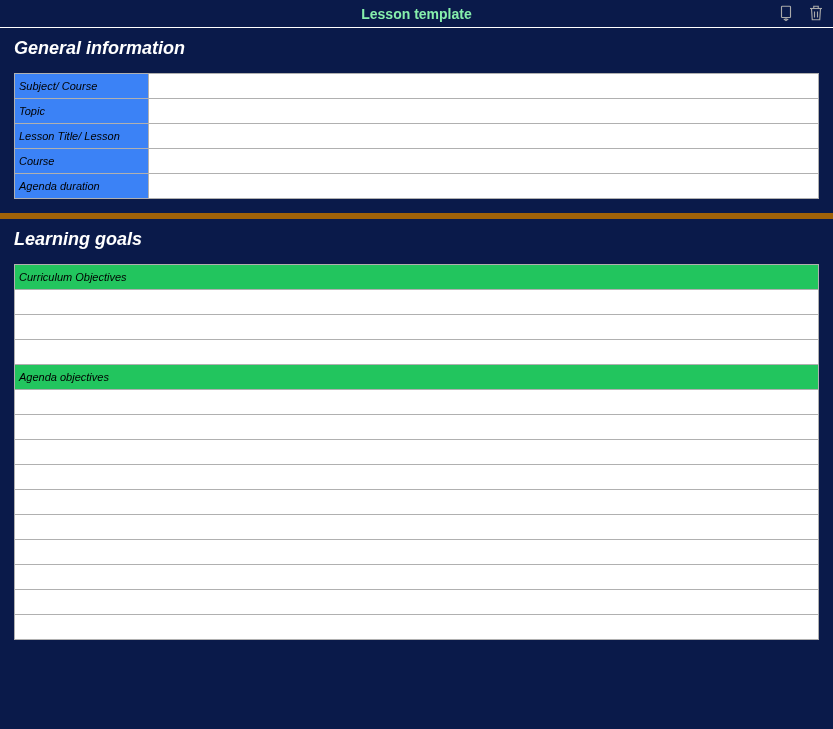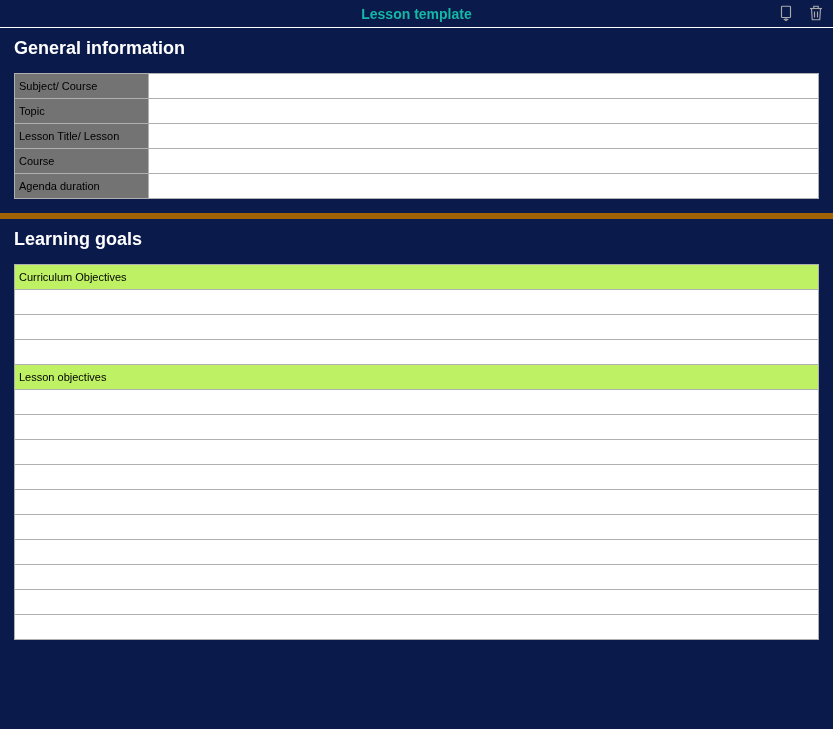--- a/index.html
+++ b/index.html
@@ -17,21 +17,21 @@
     .header-bar {
       background: #0a1a4a;
       height: 28px;
       display: flex;
       align-items: center;
       justify-content: center;
       position: relative;
       border-bottom: 1px solid #fff;
     }
     .header-title {
-      color: #14b8a6;
+      color: #86efac;
       font-size: 14px;
       font-weight: bold;
     }
     .header-icons {
       position: absolute;
       right: 8px;
       top: 4px;
       display: flex;
       gap: 12px;
       align-items: center;
@@ -39,20 +39,21 @@
     .icon {
       width: 18px;
       height: 18px;
       cursor: pointer;
       stroke: #aaa;
       fill: none;
       stroke-width: 1.5;
     }
     .content {
       padding: 0;
+      font-style: italic;
     }
     .section {
       padding: 10px 14px 14px 14px;
     }
     .section-divider {
       border-top: 6px solid #a16207;
     }
     .section-title {
       color: #fff;
       font-size: 18px;
@@ -65,42 +66,42 @@
       background: #fff;
     }
     table.info-table td {
       border: 1px solid #b0b0b0;
       height: 25px;
       font-size: 11px;
       padding: 0 4px;
       vertical-align: middle;
     }
     table.info-table td.label-cell {
-      background: #737373;
+      background: #3b82f6;
       color: #000;
       width: 134px;
     }
     table.info-table td.value-cell {
       background: #fff;
     }
     table.goals-table {
       width: 100%;
       border-collapse: collapse;
       background: #fff;
     }
     table.goals-table td {
       border: 1px solid #b0b0b0;
       height: 25px;
       font-size: 11px;
       padding: 0 4px;
       vertical-align: middle;
       background: #fff;
     }
     table.goals-table td.header-cell {
-      background: #bef264;
+      background: #22c55e;
       color: #000;
     }
   </style>
 </head>
 <body>
 
 <div class="header-bar">
   <span class="header-title">Lesson template</span>
   <div class="header-icons">
     <svg class="icon" viewBox="0 0 24 24">
@@ -157,21 +158,21 @@
       <tr>
             <td></td>
           </tr>
       <tr>
             <td></td>
           </tr>
       <tr>
             <td></td>
           </tr>
       <tr>
-        <td class="header-cell">Lesson objectives</td>
+        <td class="header-cell">Agenda objectives</td>
       </tr>
       <tr>
             <td></td>
           </tr>
       <tr>
             <td></td>
           </tr>
       <tr>
             <td></td>
           </tr>

